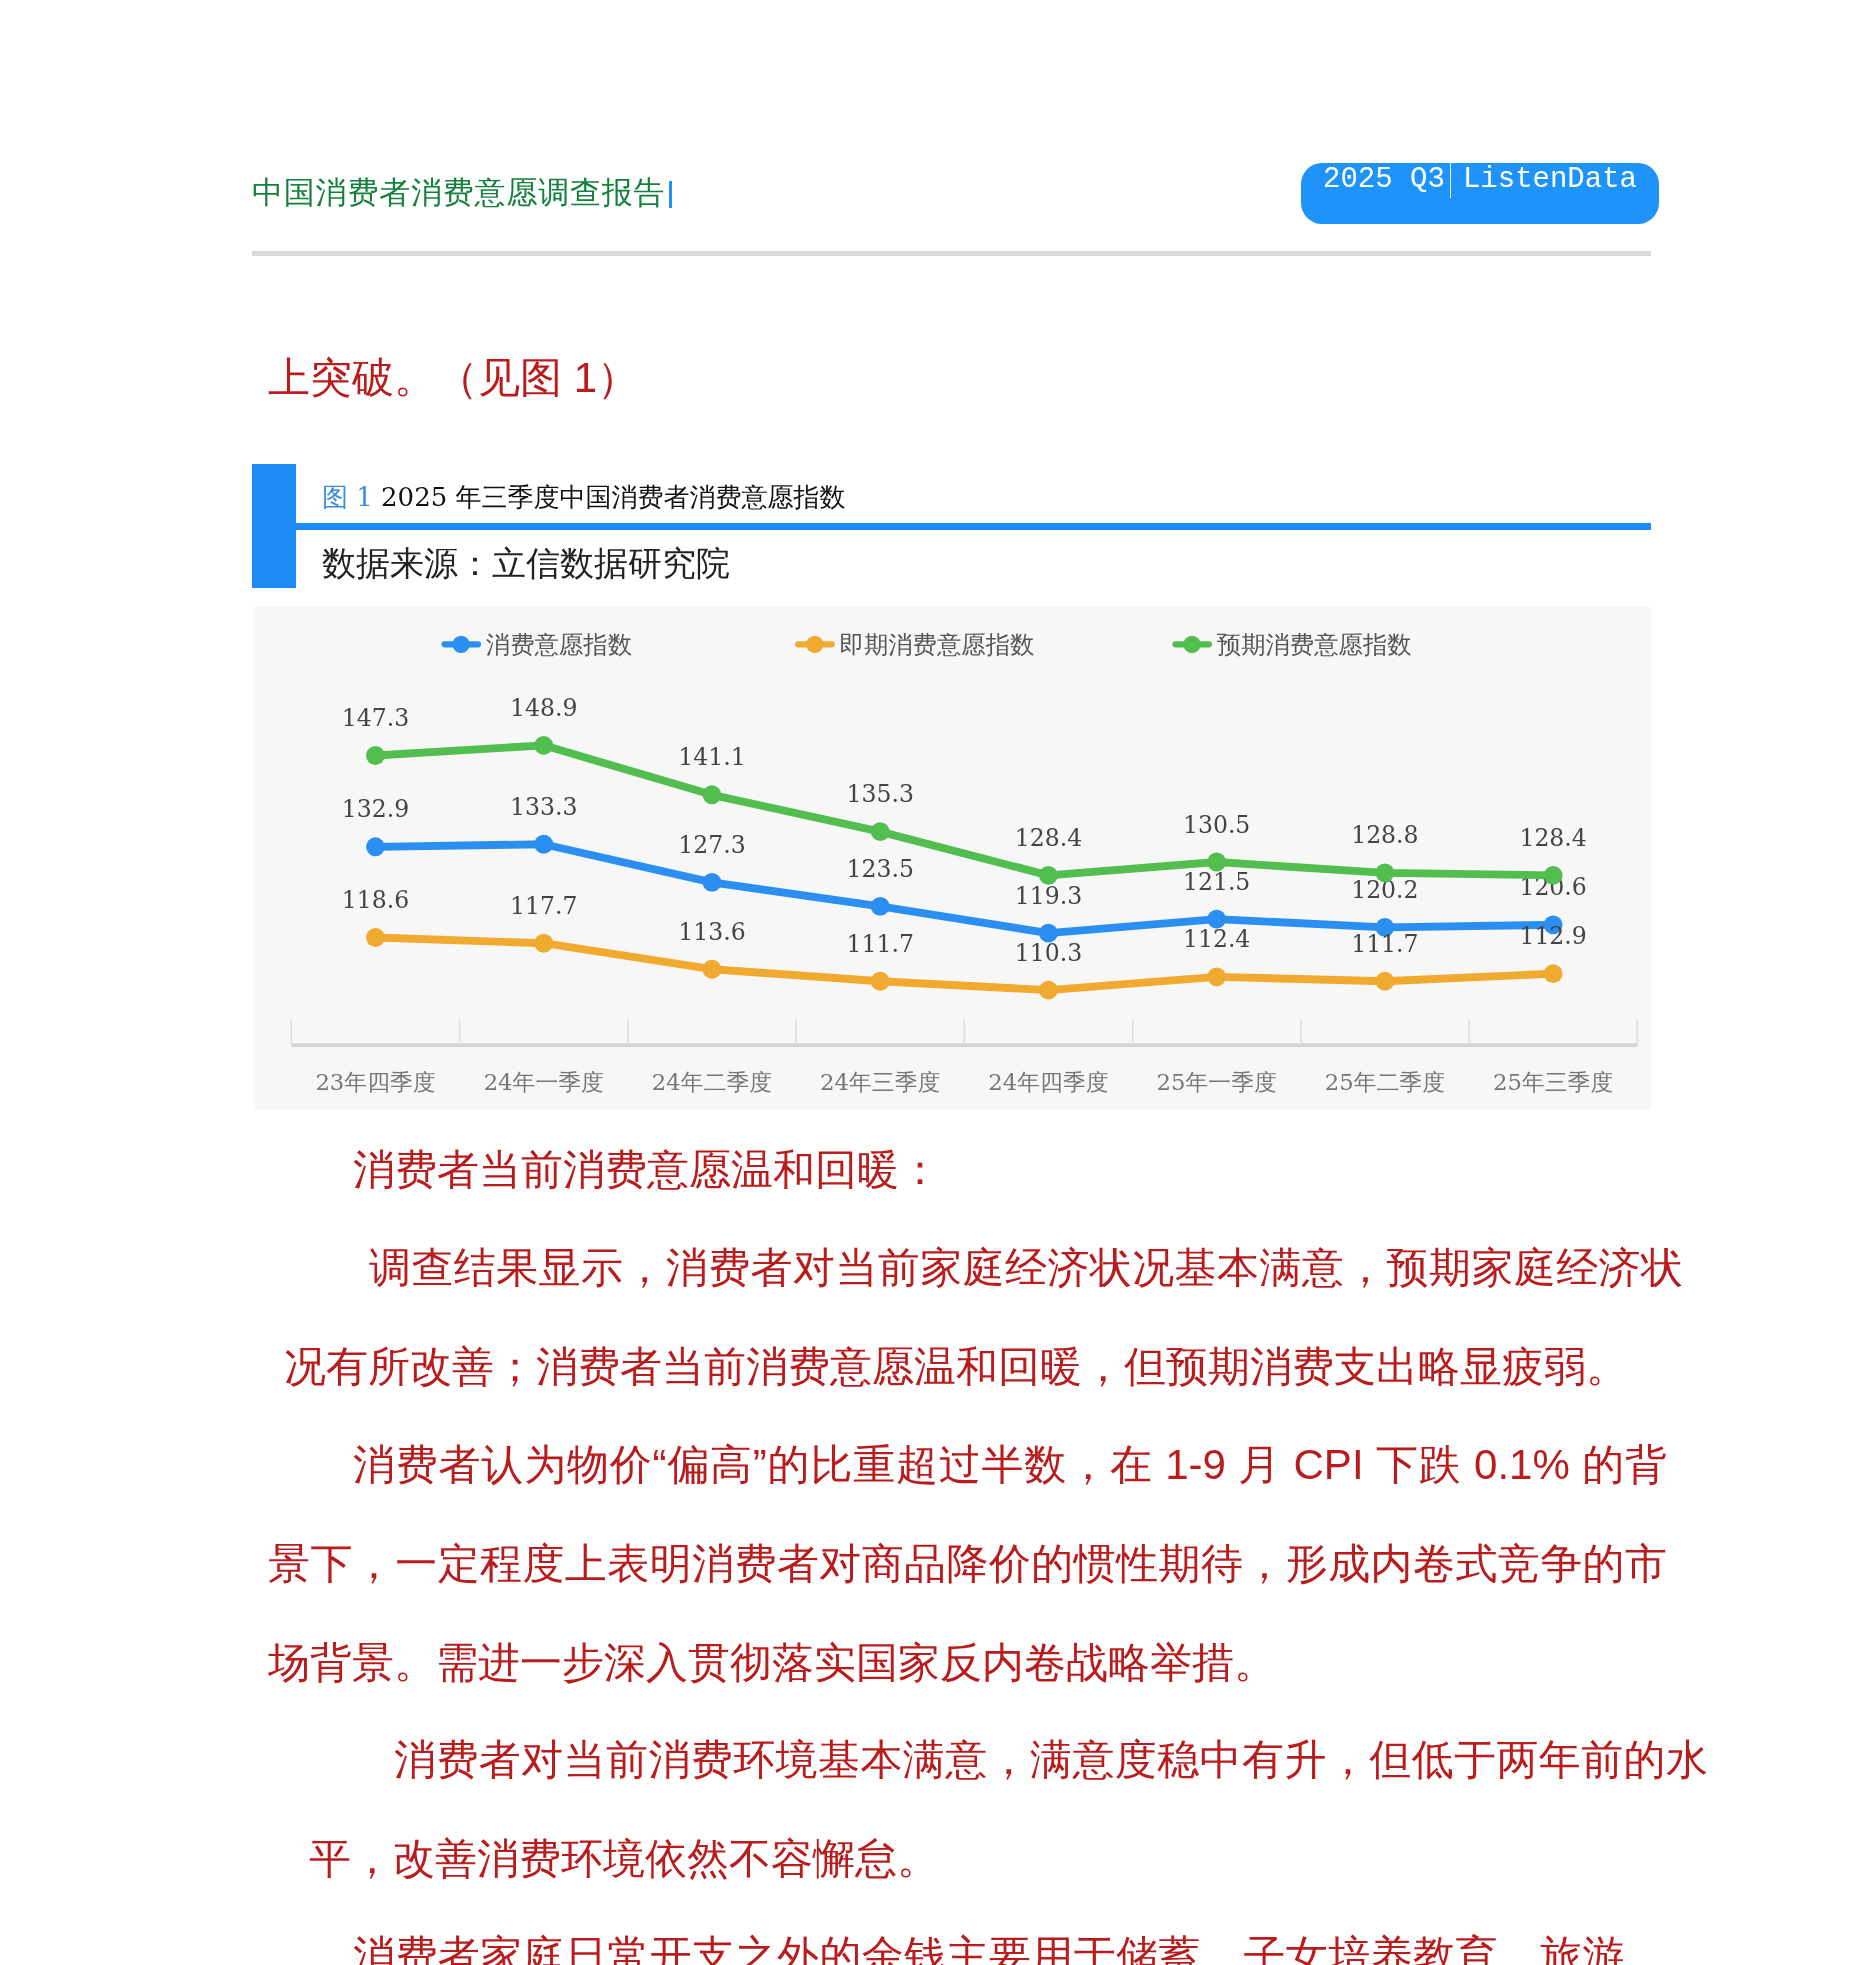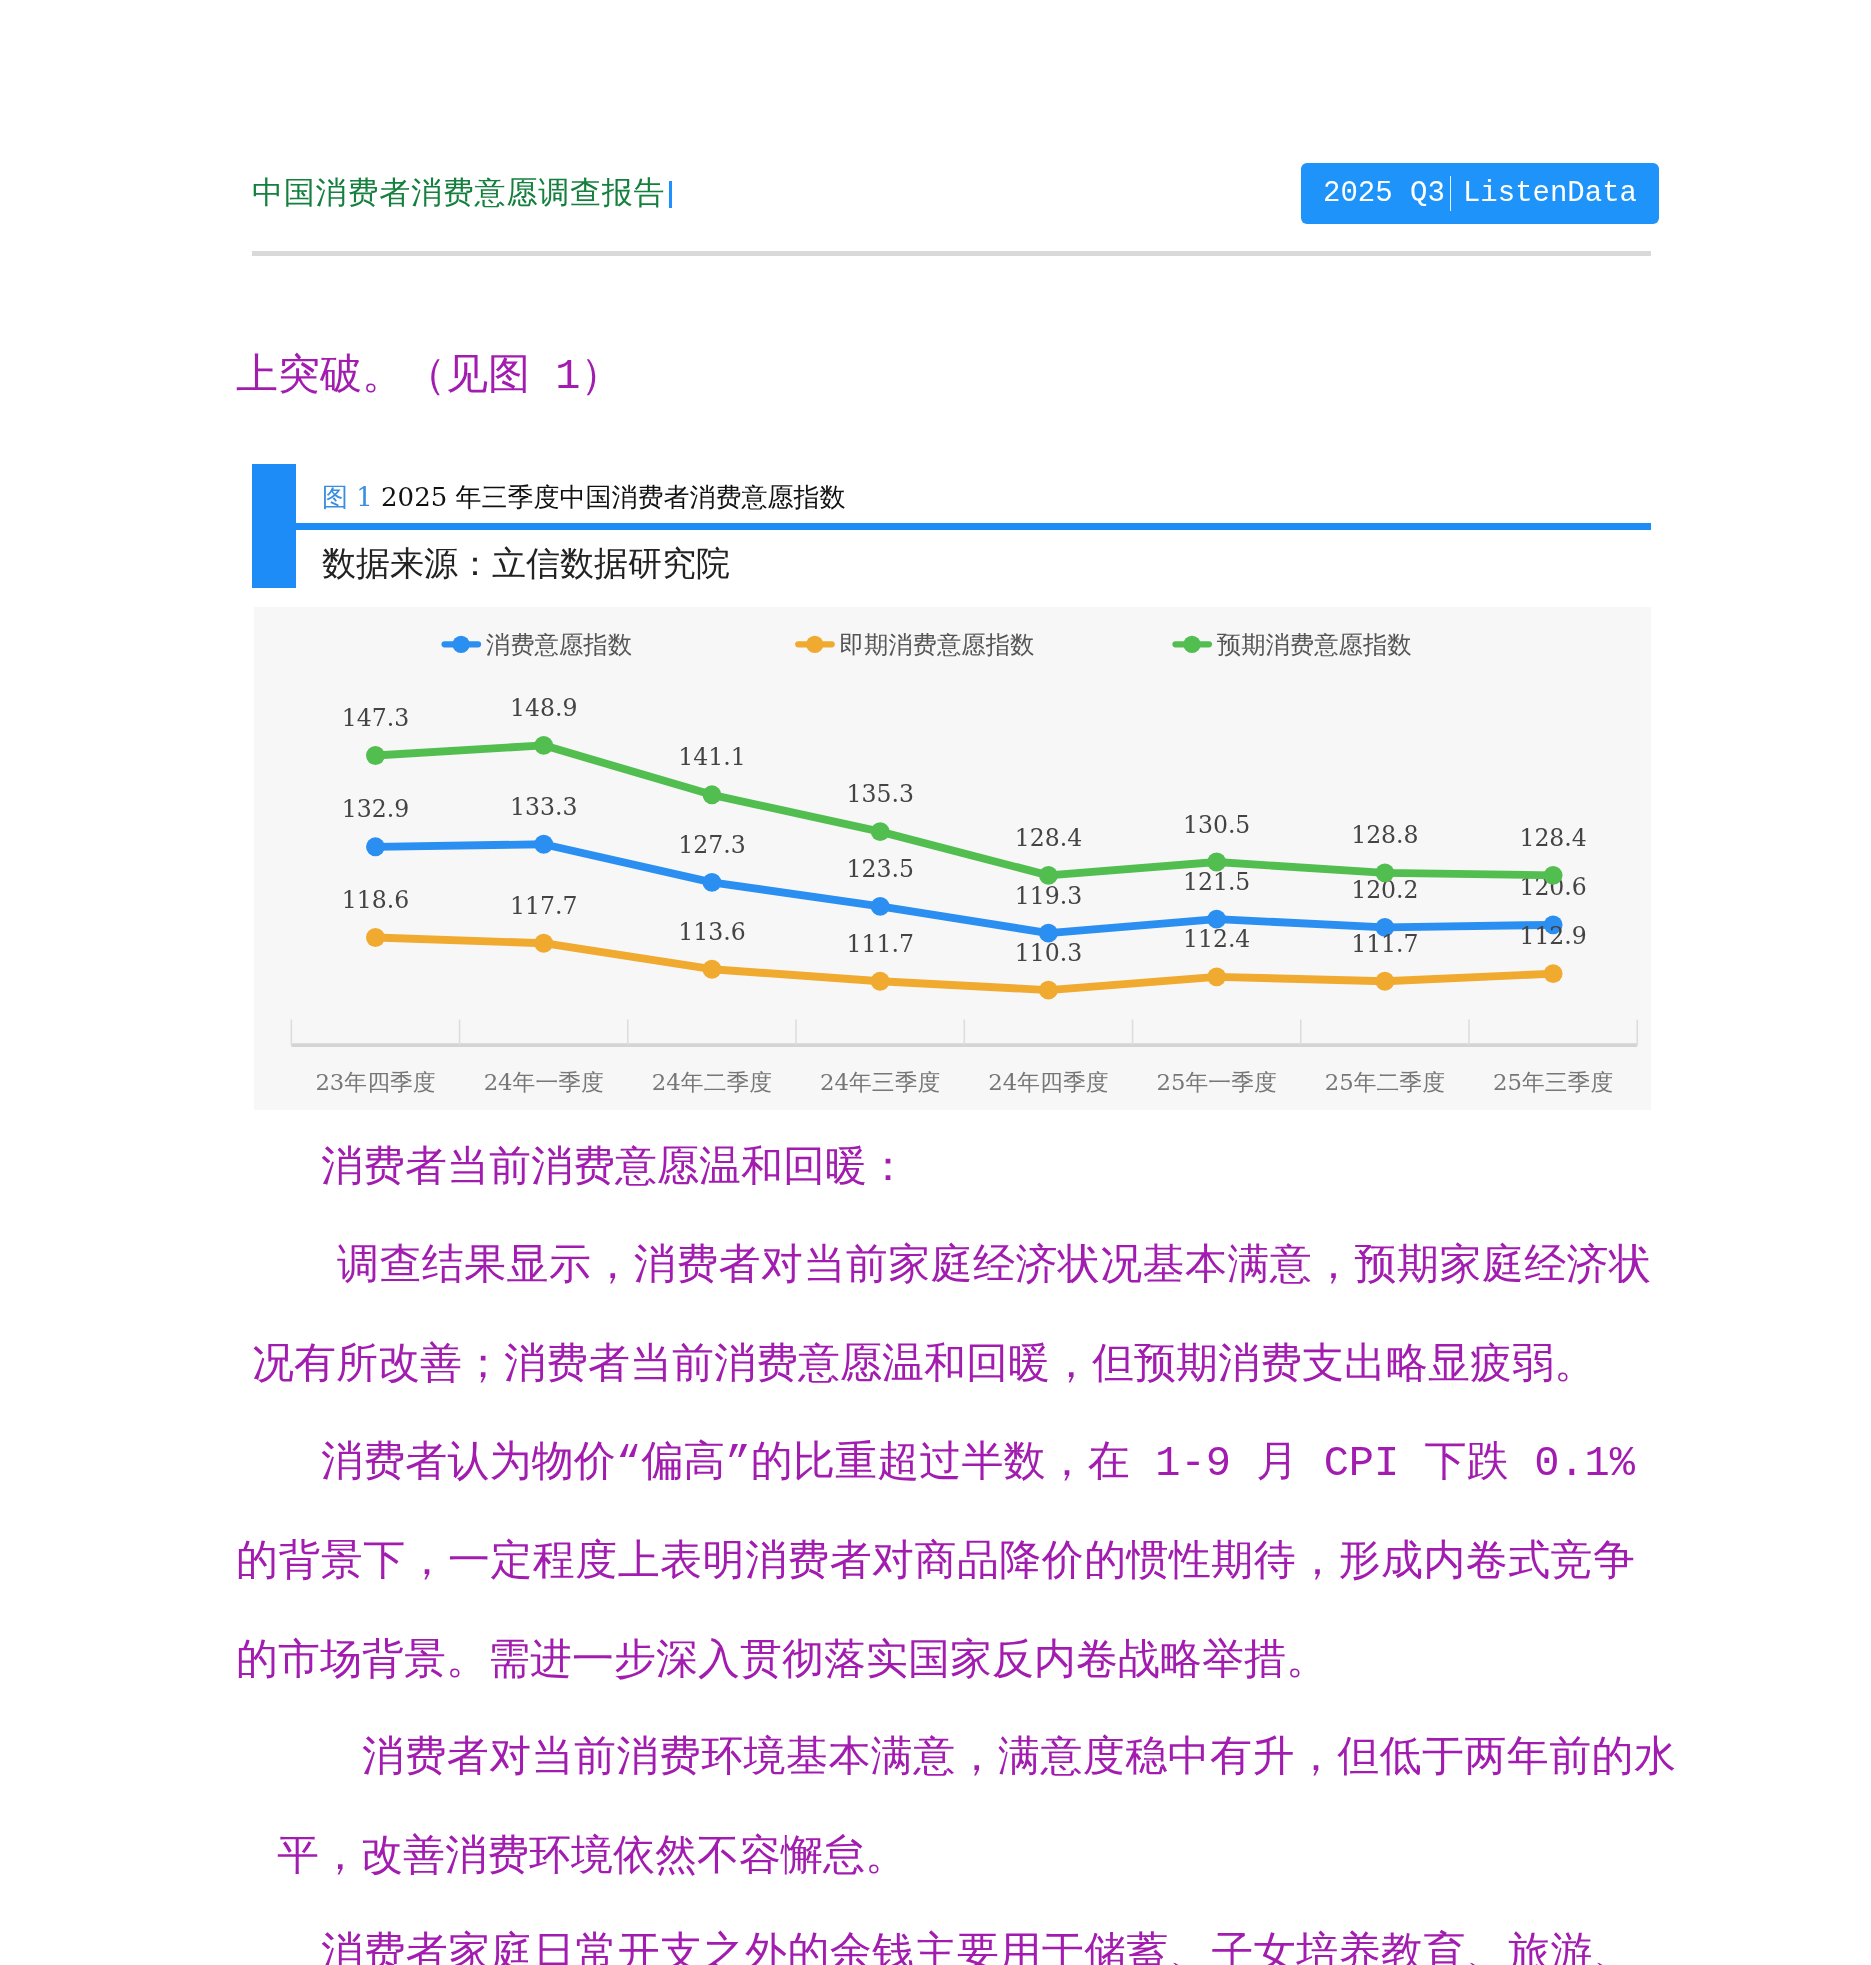--- a/index.html
+++ b/index.html
@@ -6,30 +6,30 @@
   body { width: 1872px; height: 2647px; position: relative; overflow: hidden;
          font-family: "DejaVu Serif", "Liberation Serif", serif; color: #000; }
   .abs { position: absolute; }
 
   
   .hdr-title { left: 252px; top: 165px; font-size: 31px; line-height: 55px; color: #15803d;
                font-family: "DejaVu Serif", serif; letter-spacing: 0.8px; }
   .hdr-caret { display: inline-block; width: 3.1px; height: 27.5px; background: #1e90ff;
                vertical-align: middle; margin-left: 3.9px; }
   .badge { left: 1301px; top: 163px; width: 358px; height: 61px; background: #1e94fb;
-           border-radius: 6px; color: #fff; display: flex; align-items: center;
+           border-radius: 21px; color: #fff; display: flex; align-items: flex-start;
            justify-content: center; font-family: "Liberation Mono", "DejaVu Sans Mono", monospace;
            font-size: 29px; }
   .badge .sep { display: inline-block; width: 1.6px; height: 35px; background: #fff;
                 margin: 0 11.8px 0 4.7px; opacity: 0.9; }
   .hdr-rule { left: 252px; top: 251px; width: 1399px; height: 4.7px; background: #d9d9d9; }
 
   
-  .para { left: 236px; width: 1399px; font-family: Liberation Mono, monospace;
-          font-size: 42px; line-height: 99px; color: #a21caf; text-align: justify;
+  .para { left: 268px; width: 1399px; font-family: Liberation Sans, sans-serif;
+          font-size: 42px; line-height: 99px; color: #b91c1c; text-align: justify;
           text-align-last: left; }
   .lead { top: 338px; font-size: 42px; line-height: 79px; }
 
   
   .fig-bar { left: 252px; top: 464px; width: 44px; height: 124px; background: #1e8cf6; }
   .fig-title { left: 322px; top: 478px; font-size: 26px; line-height: 39px; color: #111; }
   .fig-title .num { color: #3a8de0; text-align: right; }
   .fig-rule { left: 296px; top: 523px; width: 1355px; height: 7px; background: #1e8cf6; }
   .fig-source { left: 322px; top: 544px; font-size: 34px; line-height: 39px; color: #222; }
 

